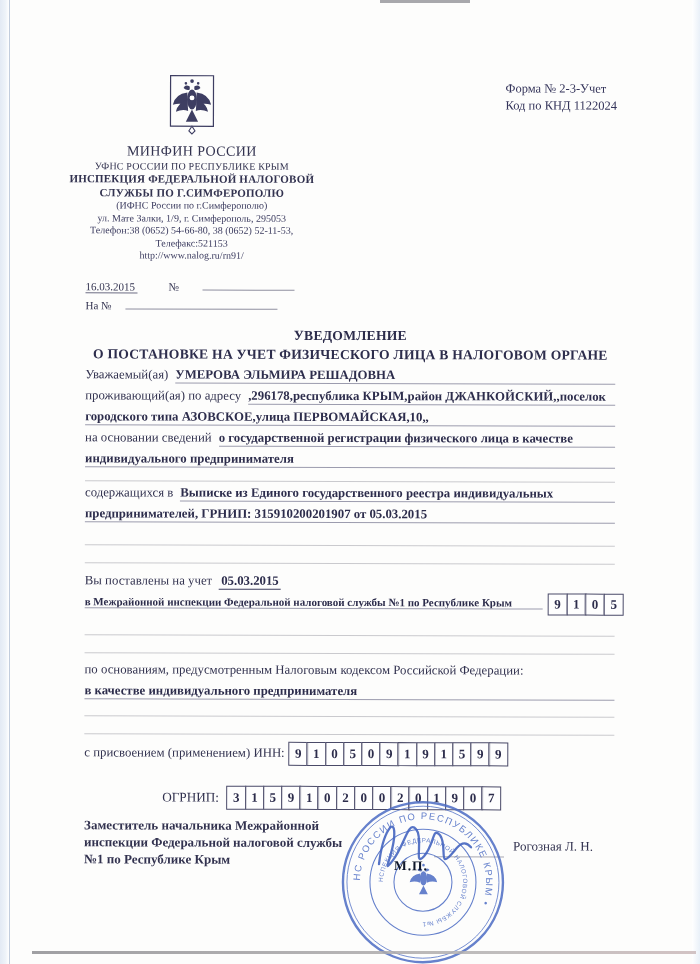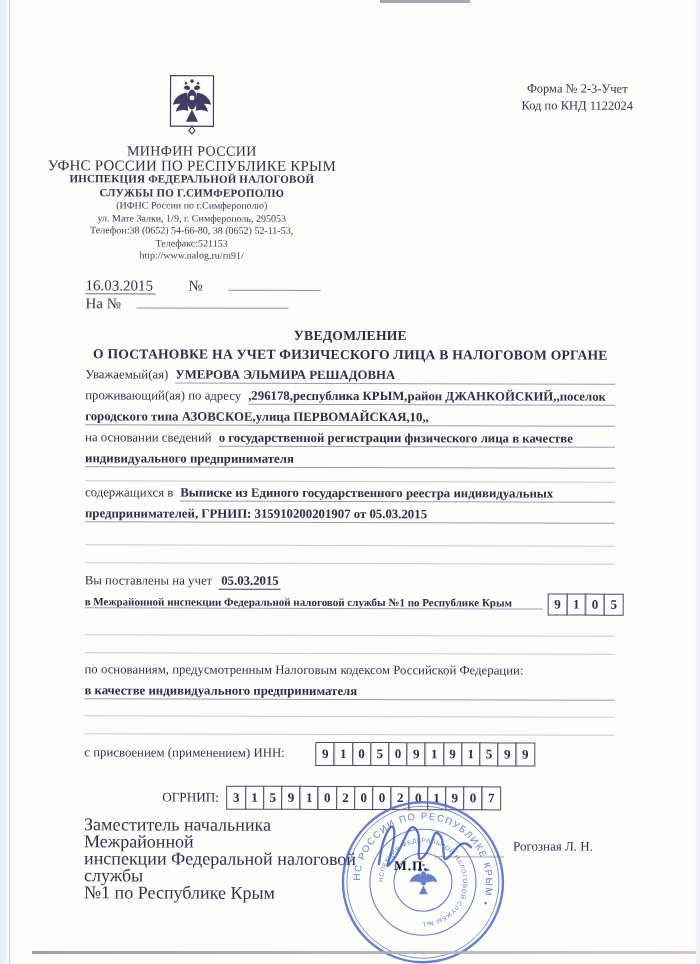--- a/index.html
+++ b/index.html
@@ -12,57 +12,57 @@
   .scan-edge-left{position:absolute;left:0;top:0;bottom:0;width:9px;
     background:linear-gradient(90deg,#e3eaf4,#eef3f9 60%,#ffffff);
     border-right:1px solid #c2cddd;z-index:9;}
   .scan-edge-right{position:absolute;right:0;top:0;bottom:0;width:8px;
     background:linear-gradient(270deg,#e9f0f8,#ffffff);z-index:9;}
   .scan-edge-bottom{position:absolute;left:32px;right:4px;top:951px;height:3px;
     background:linear-gradient(90deg,#8f8f93,#b5b2b2 70%,#cbb9ba);opacity:.85;z-index:9;}
   .scan-edge-topdash{position:absolute;left:380px;top:0;width:90px;height:3px;background:#6f6f77;opacity:.6;z-index:9;}
   .paper{position:absolute;inset:0;transform:rotate(0.15deg);}
 
-  .form-codes{position:absolute;top:80px;right:68px;text-align:center;
+  .form-codes{position:absolute;top:80px;right:84px;text-align:left;
     font-size:12.5px;line-height:17px;color:#34345a;}
 
   .letterhead{position:absolute;left:38px;top:74px;width:306px;text-align:center;}
   .emblem{display:block;margin:0 auto 5px auto;}
   .lh-big{font-size:14px;line-height:17px;letter-spacing:.4px;}
-  .lh-mid{font-size:15px;line-height:13px;letter-spacing:.2px;}
+  .lh-mid{font-size:10px;line-height:13px;letter-spacing:.2px;}
   .lh-bold{font-size:11px;line-height:13.5px;font-weight:bold;letter-spacing:.2px;}
   .lh-small{font-size:10px;line-height:12.5px;color:#3a3a5e;}
 
-  .ref-block{position:absolute;left:85px;top:277px;font-size:15px;line-height:18px;white-space:nowrap;}
+  .ref-block{position:absolute;left:85px;top:277px;font-size:11px;line-height:18px;white-space:nowrap;}
   .u-dark{border-bottom:1px solid #6d6d84;padding:0 2px 0 0;}
   .u-blank{display:inline-block;border-bottom:1px solid #8f8fa0;height:13px;vertical-align:baseline;}
 
   .doc-title{position:absolute;left:0;right:0;top:326px;text-align:center;
     font-weight:bold;font-size:13.6px;line-height:19px;letter-spacing:.25px;color:#2d2d4c;}
 
   .body-block{position:absolute;left:85px;top:368px;width:530px;font-size:12.8px;}
   .row{display:flex;align-items:baseline;height:21px;white-space:nowrap;}
   .row .lbl{flex:none;padding-right:7px;}
   .row .val{flex:1;font-weight:bold;border-bottom:1px solid #9c9cae;color:#2d2d4c;overflow:hidden;}
   .row.full .val{padding-left:0;}
   .blankline{height:17px;border-bottom:1px solid #cacace;}
   .blankline.first{height:8px;}
   .inline-underline{font-weight:bold;border-bottom:1.4px solid #3b3b5c;color:#2d2d4c;padding:0 2px;}
   .row.small{font-size:11px;height:22px;position:relative;margin-top:1px;}
   .row.small .val{font-weight:bold;}
   .code-boxes{position:absolute;right:-9px;top:-3px;}
   .digit-cell{display:inline-block;width:18px;height:20px;line-height:20px;text-align:center;
     border:1.3px solid #4a4a68;margin-left:-1.3px;font-weight:bold;font-size:13px;color:#2d2d4c;background:rgba(255,255,255,.6);}
   .boxrow{display:flex;align-items:center;height:27px;margin-top:5px;white-space:nowrap;}
-  .boxrow .lbl{padding-right:32px;}
+  .boxrow .lbl{padding-right:5px;}
   .boxrow .digit-cell{width:17.5px;height:22px;line-height:22px;}
   .boxrow.ogrnip{margin-top:17px;padding-left:78px;}
   .boxrow.ogrnip .lbl{padding-right:9px;font-size:13.2px;}
 
-  .official{position:absolute;left:85px;top:817px;width:280px;font-size:18px;line-height:17px;}
+  .official{position:absolute;left:85px;top:817px;width:280px;font-size:13px;line-height:17px;font-weight:bold;}
   .official-name{position:absolute;left:514px;top:838px;font-size:13px;}
   .sig-line{position:absolute;left:435px;top:856px;width:70px;border-top:1px solid #a8a8b2;}
   .stamp{position:absolute;left:338px;top:796px;z-index:2;}
   .signature{position:absolute;left:362px;top:800px;z-index:3;}
   .mp-label{position:absolute;left:395px;top:858px;font-size:13.5px;font-weight:bold;color:#0f172a;z-index:4;letter-spacing:1px;}
 </style>
 </head>
 <body>
 
 <div class="scan-edge-left"></div>

